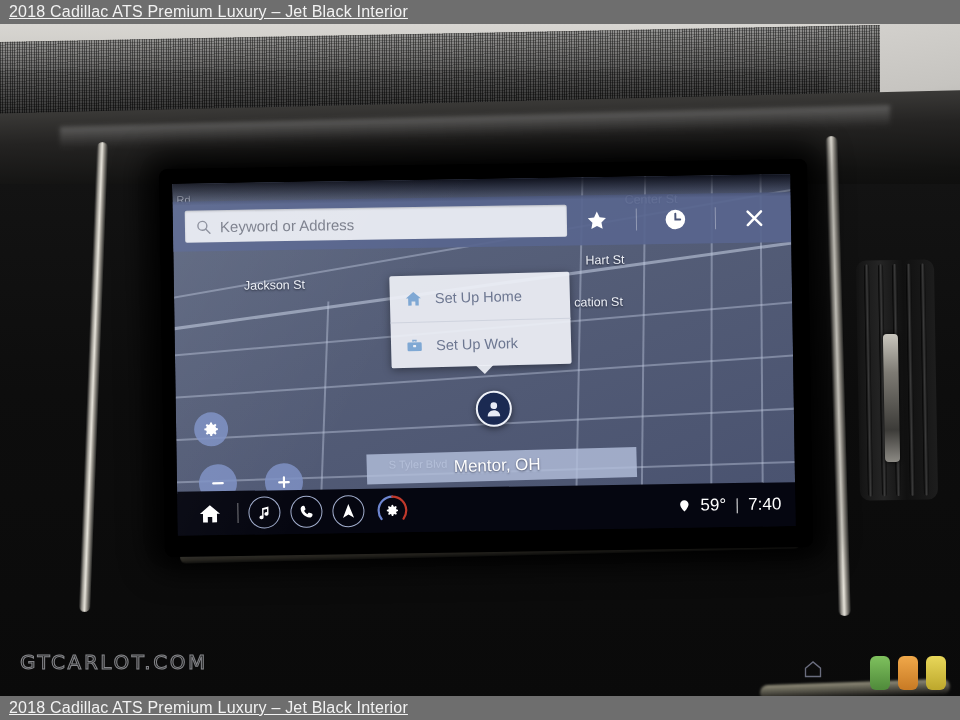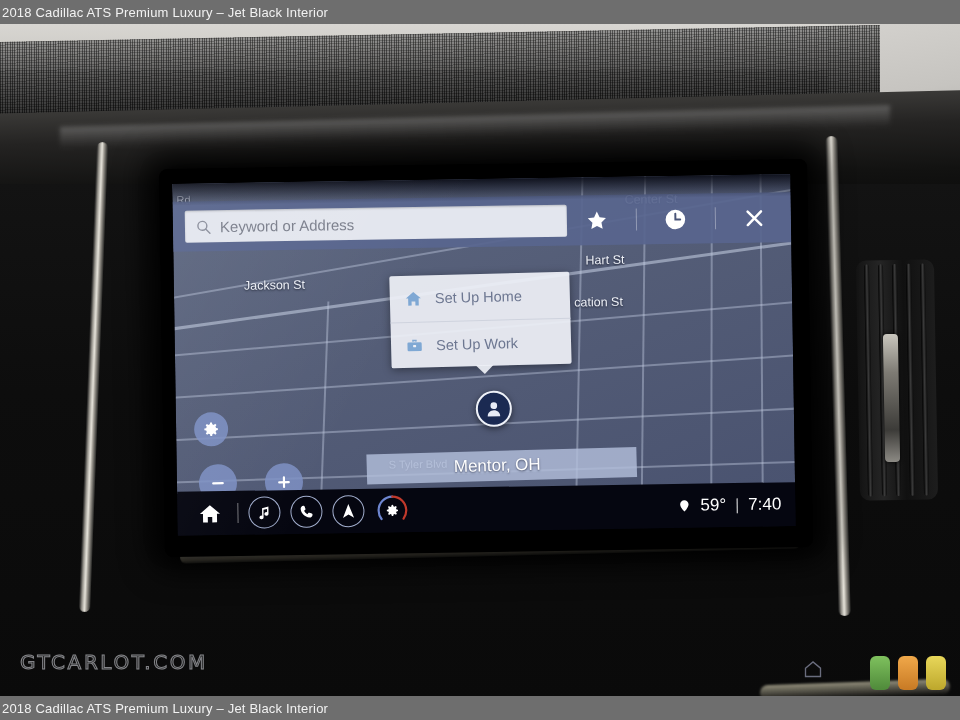--- a/index.html
+++ b/index.html
@@ -13,22 +13,22 @@
 
   
   .caption-bar {
     position: absolute; left: 0; width: 960px; height: 24px;
     background: #6e6e6e;
     display: flex; align-items: center;
   }
   .caption-bar.top { top: 0; }
   .caption-bar.bottom { bottom: 0; }
   .caption-text {
-    color: #f2f2f2; font-size: 13px; letter-spacing: .2px;
-    padding-left: 2px; white-space: nowrap;
+    color: #f2f2f2; font-size: 16px; letter-spacing: .2px;
+    padding-left: 9px; white-space: nowrap; text-decoration: underline;
   }
 
   
   #photo {
     position: absolute; left: 0; top: 24px; width: 960px; height: 672px;
     background: #0a0a0b;
     overflow: hidden;
   }
 
   

